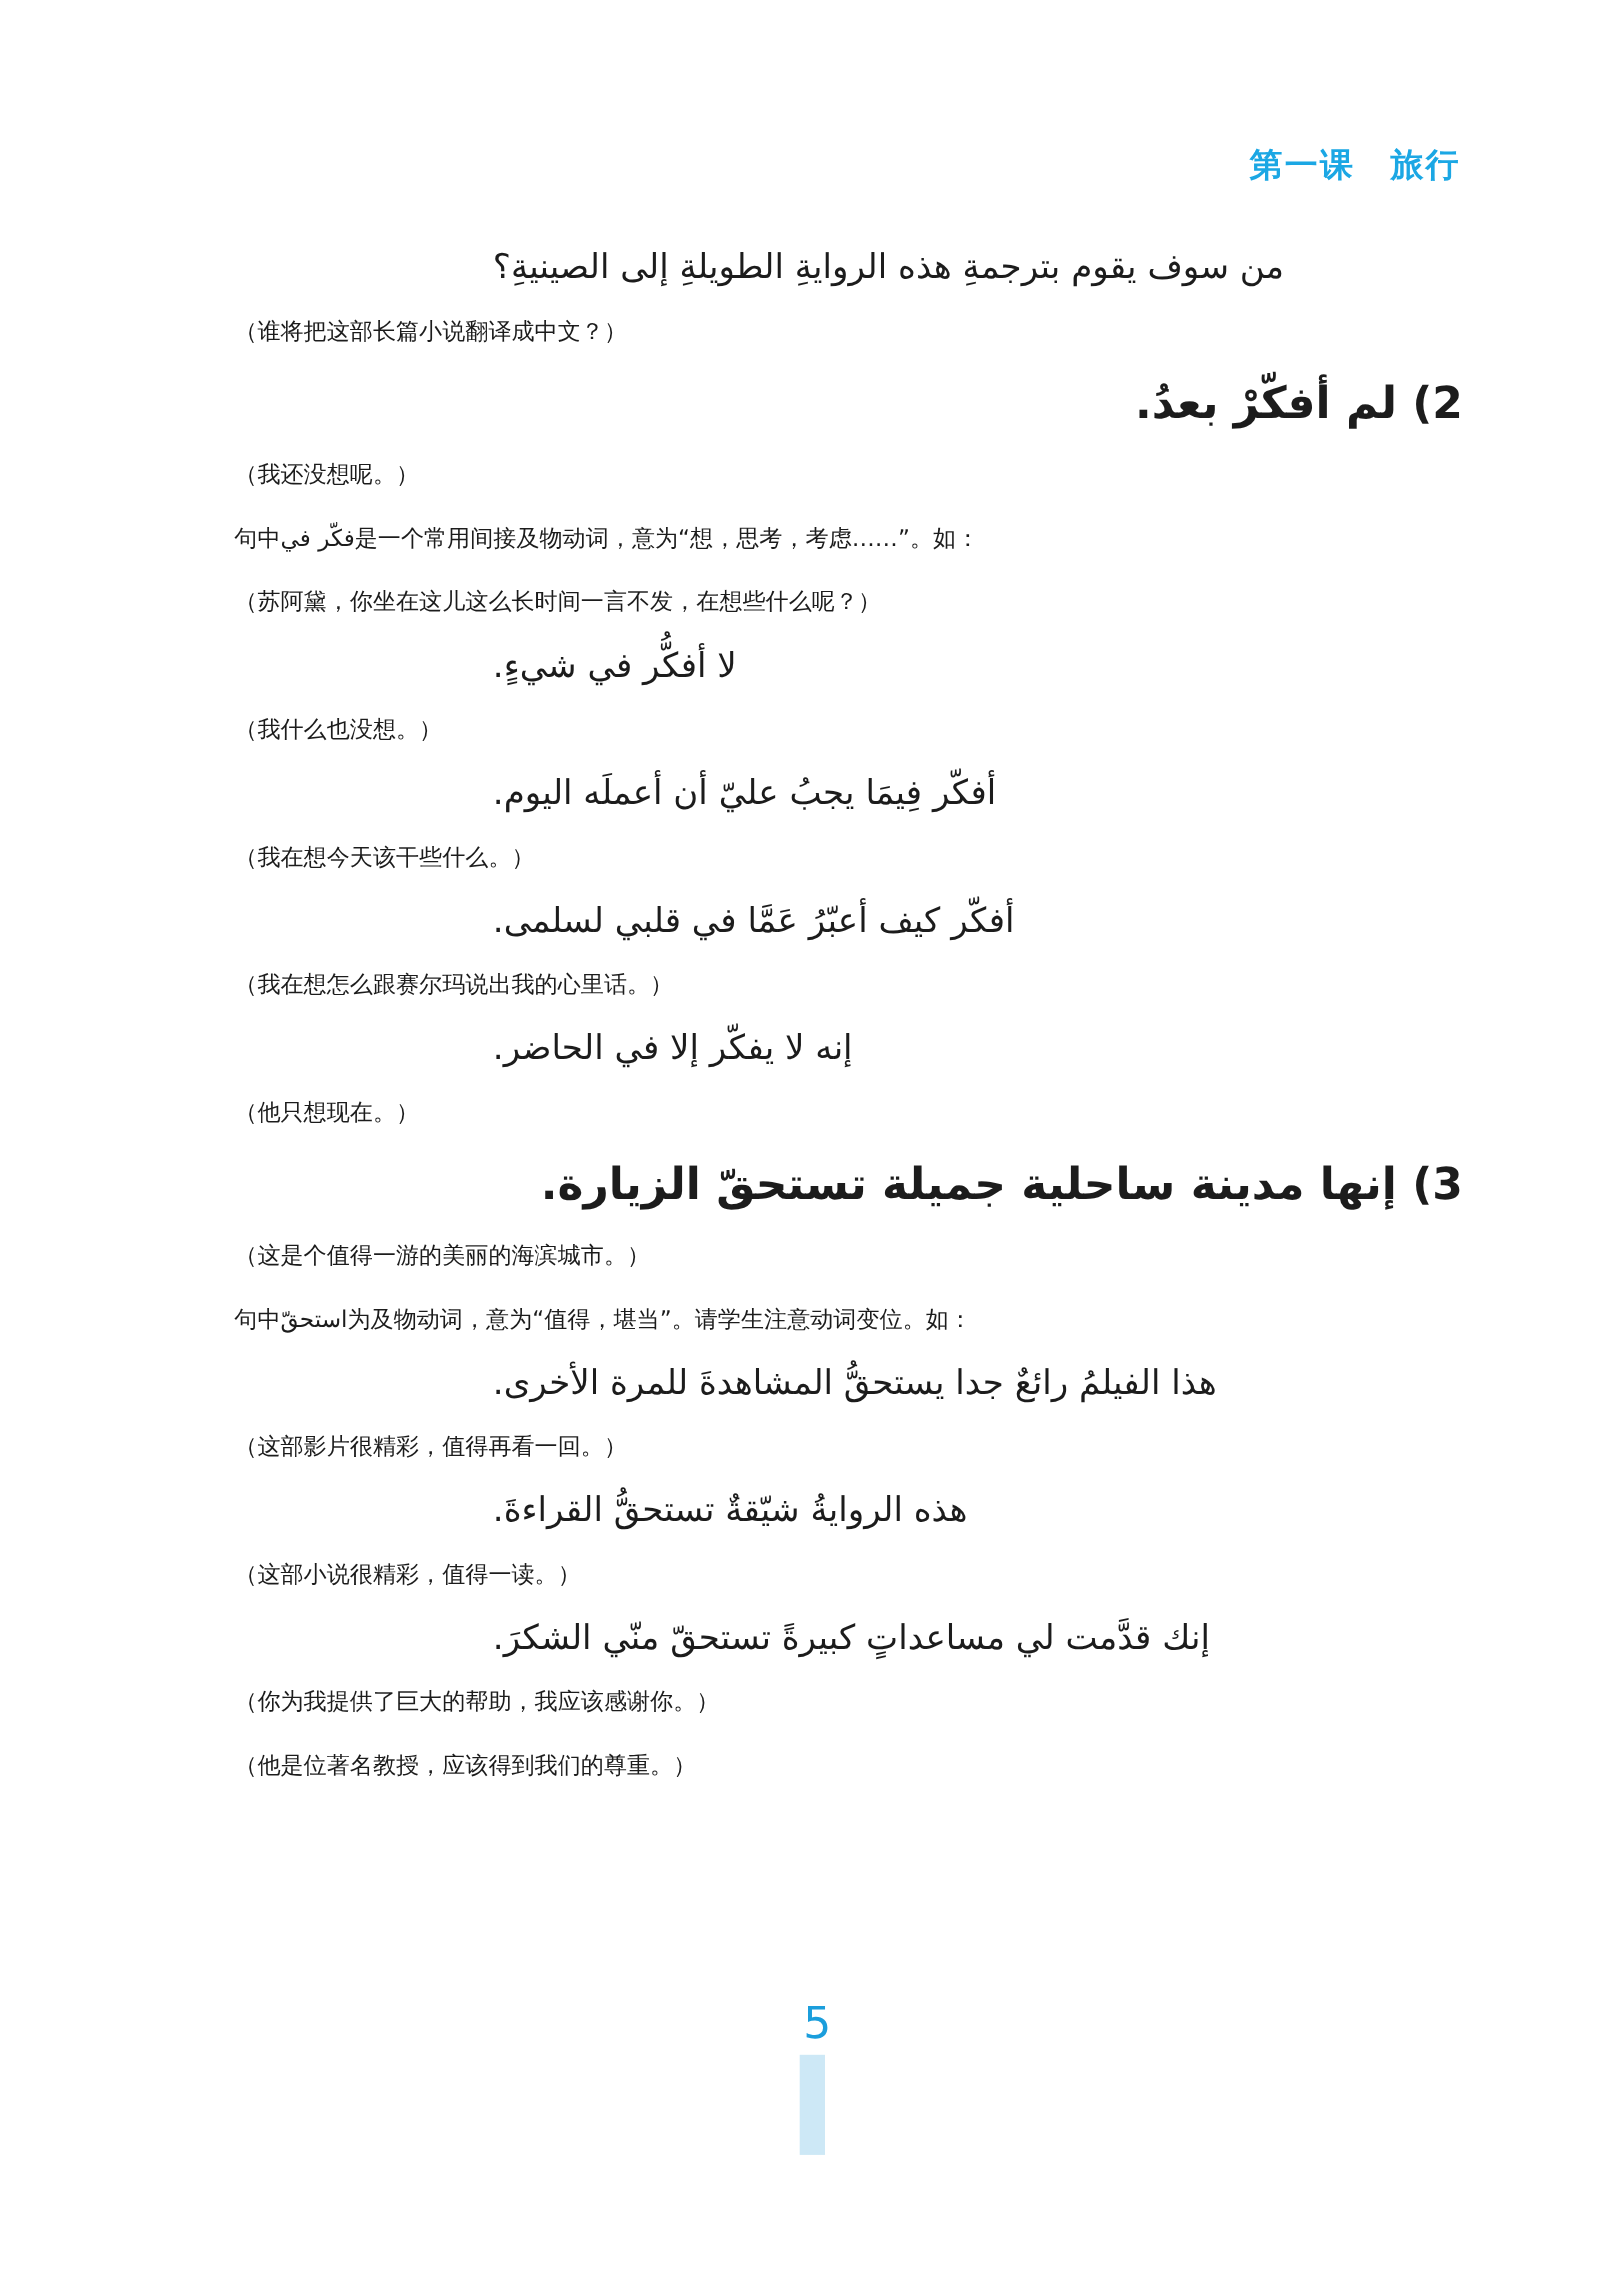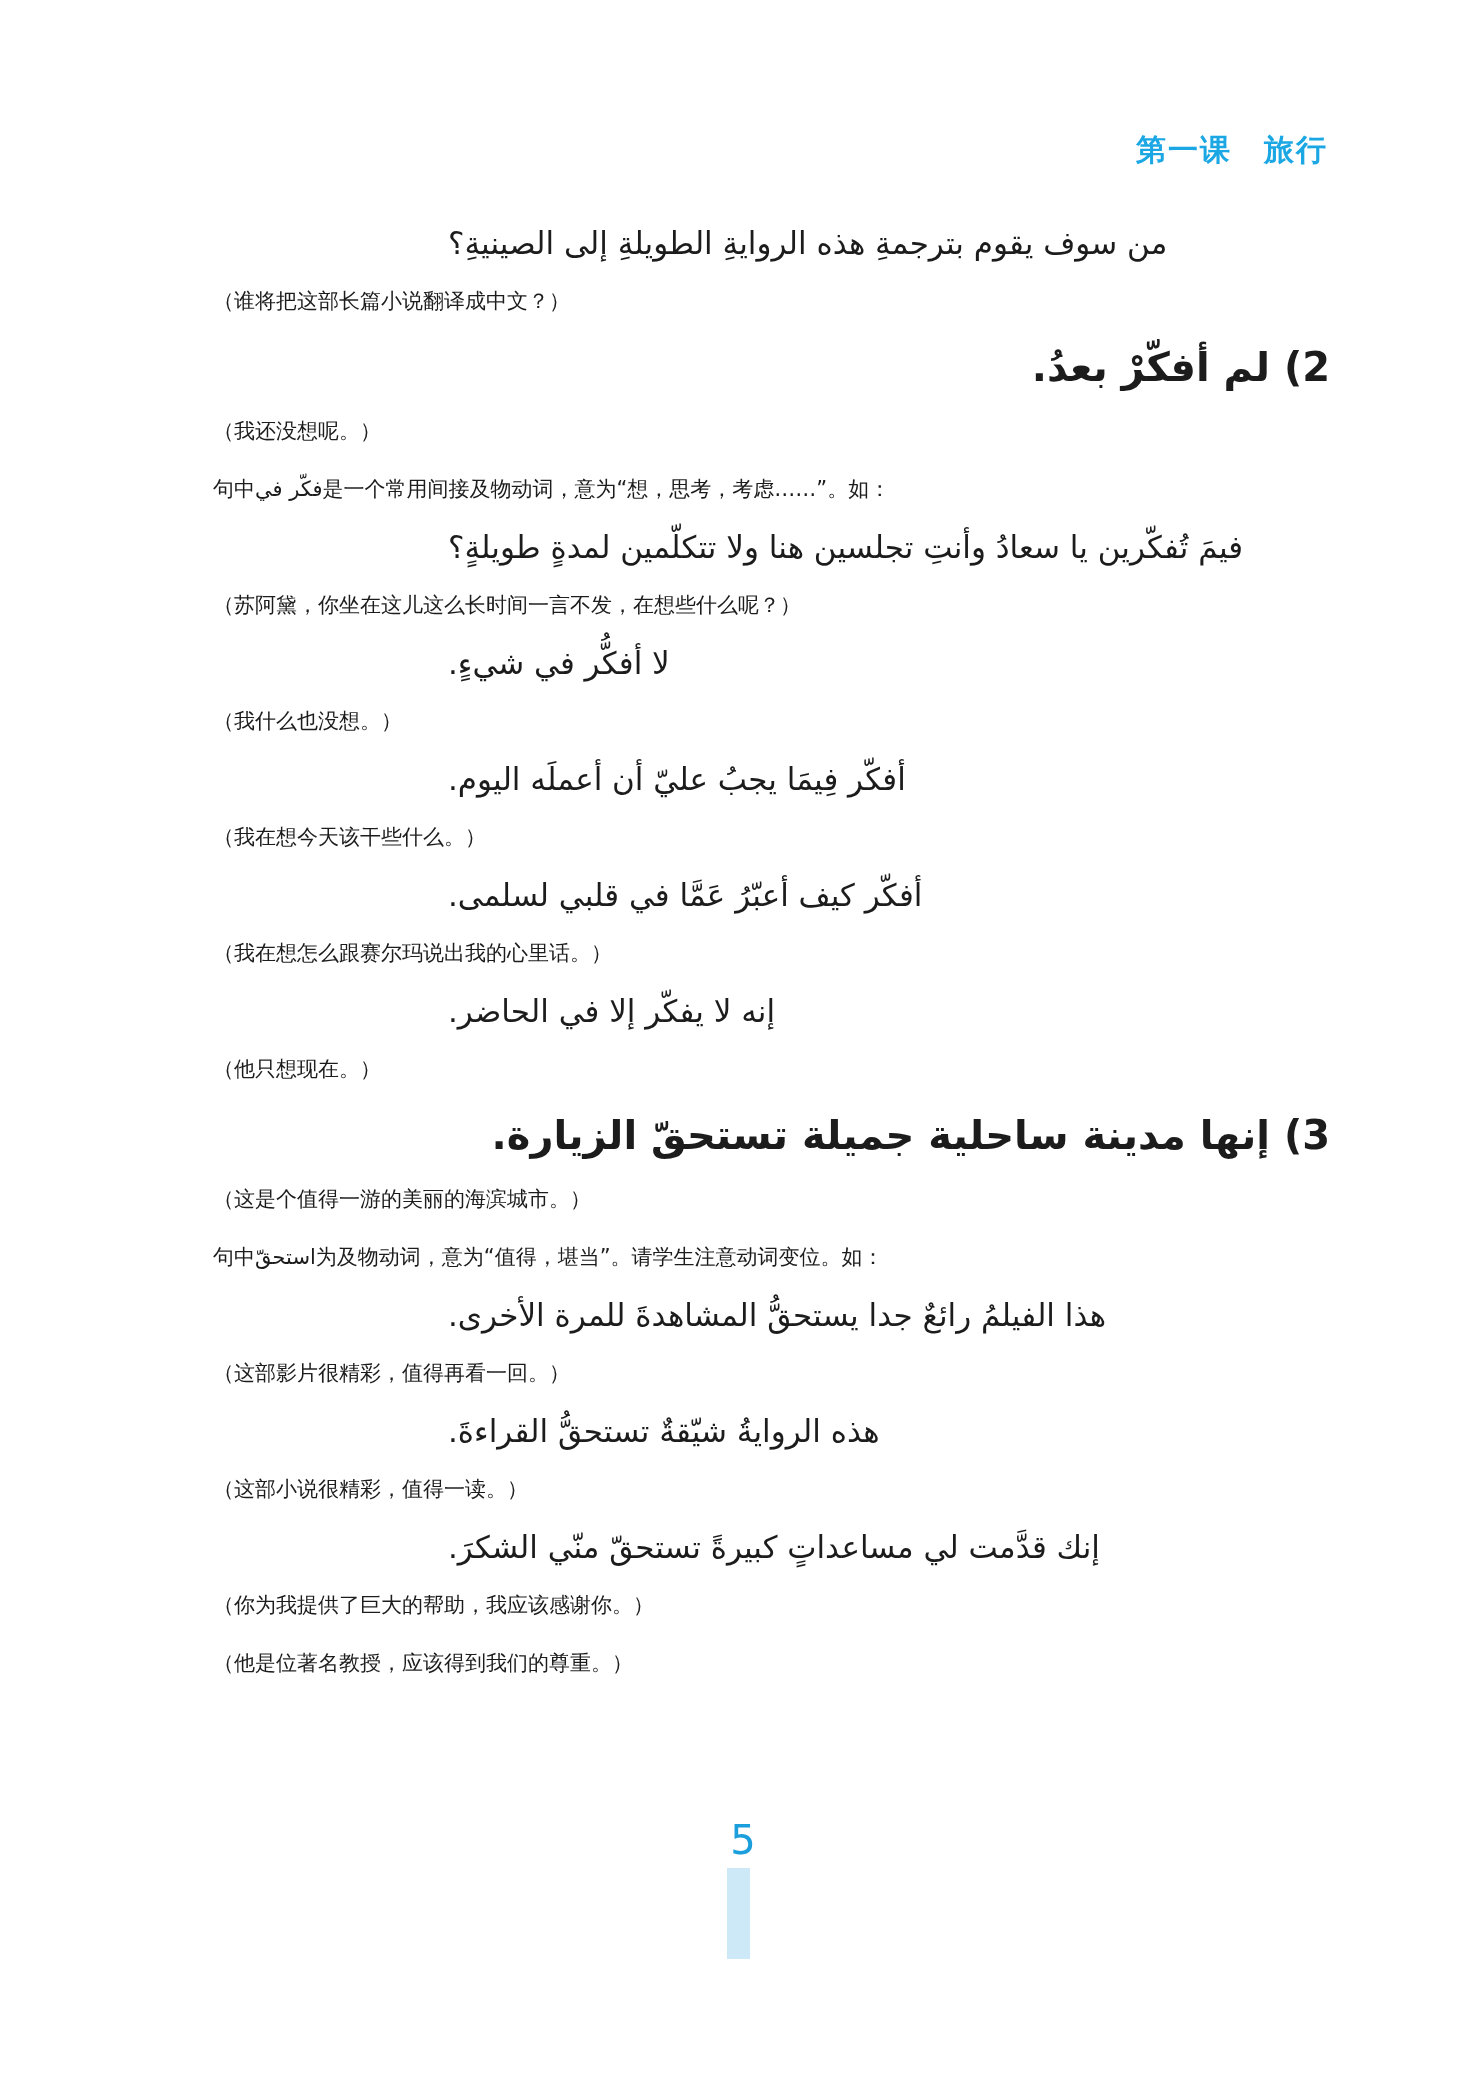--- a/index.html
+++ b/index.html
@@ -69,21 +69,20 @@
 <div class="page">
 
   <div class="lesson-header">第一课　旅行</div>
 
   <div class="content" id="content">
       <div class="line t-arabic" dir="rtl">من سوف يقوم بترجمةِ هذه الروايةِ الطويلةِ إلى الصينيةِ؟</div>
       <div class="line t-chinese" dir="ltr">（谁将把这部长篇小说翻译成中文？）</div>
       <div class="line t-arabic-bold" dir="rtl">2) لم أفكّرْ بعدُ.</div>
       <div class="line t-chinese" dir="ltr">（我还没想呢。）</div>
       <div class="line t-mixed" dir="ltr">句中فكّر في是一个常用间接及物动词，意为“想，思考，考虑……”。如：</div>
-      <div class="line t-arabic" dir="rtl">فيمَ تُفكّرين يا سعادُ وأنتِ تجلسين هنا ولا تتكلّمين لمدةٍ طويلةٍ؟</div>
       <div class="line t-chinese" dir="ltr">（苏阿黛，你坐在这儿这么长时间一言不发，在想些什么呢？）</div>
       <div class="line t-arabic" dir="rtl">لا أفكُّر في شيءٍ.</div>
       <div class="line t-chinese" dir="ltr">（我什么也没想。）</div>
       <div class="line t-arabic" dir="rtl">أفكّر فِيمَا يجبُ عليّ أن أعملَه اليوم.</div>
       <div class="line t-chinese" dir="ltr">（我在想今天该干些什么。）</div>
       <div class="line t-arabic" dir="rtl">أفكّر كيف أعبّرُ عَمَّا في قلبي لسلمى.</div>
       <div class="line t-chinese" dir="ltr">（我在想怎么跟赛尔玛说出我的心里话。）</div>
       <div class="line t-arabic" dir="rtl">إنه لا يفكّر إلا في الحاضر.</div>
       <div class="line t-chinese" dir="ltr">（他只想现在。）</div>
       <div class="line t-arabic-bold" dir="rtl">3) إنها مدينة ساحلية جميلة تستحقّ الزيارة.</div>

